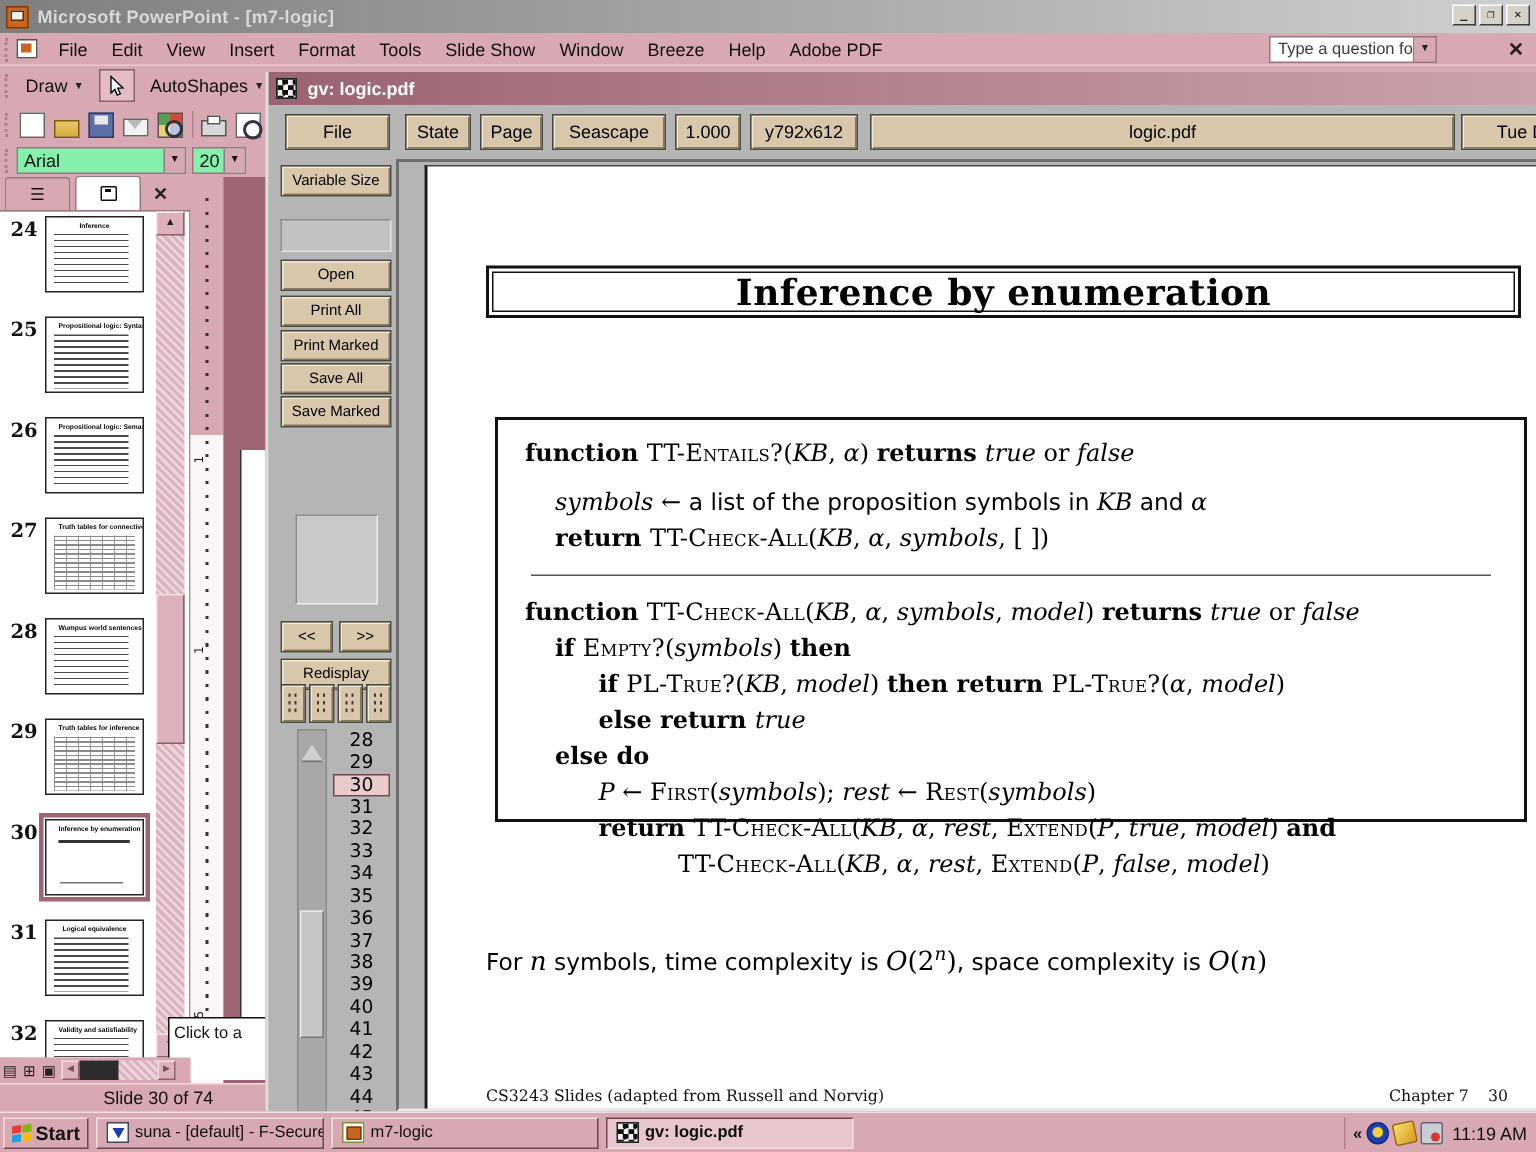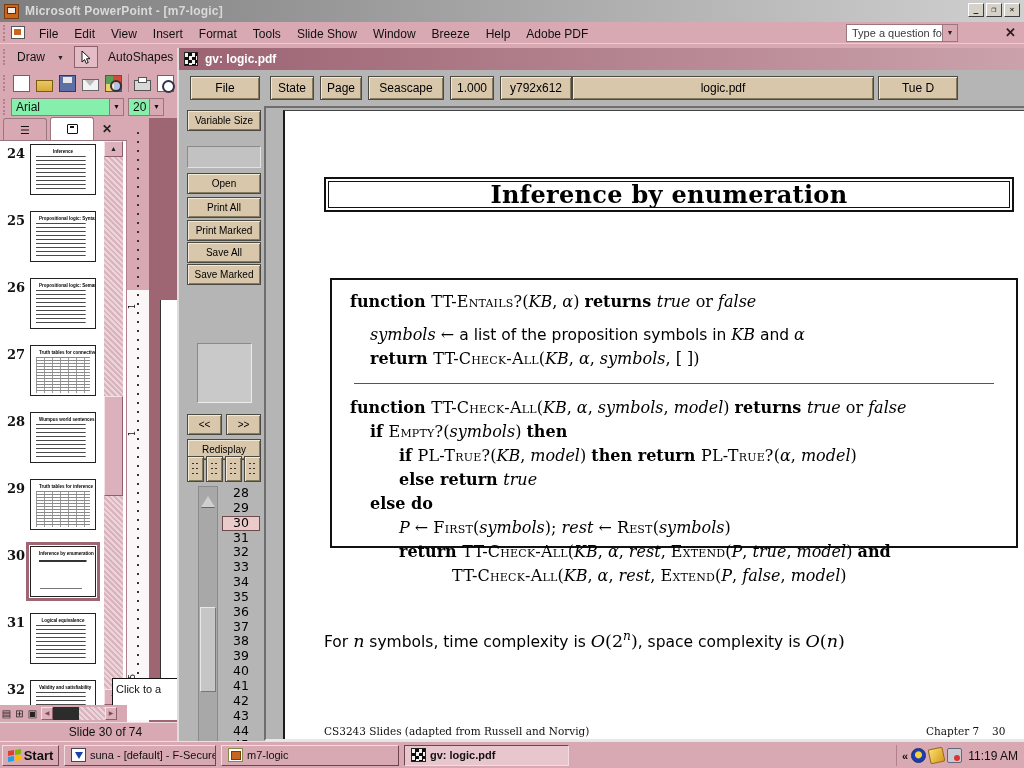--- a/index.html
+++ b/index.html
@@ -24,21 +24,21 @@
 .qhelp{width:97px;height:18px;background:#fff;border:1px solid #9a7680;font-size:11px;color:#3a3a3a;padding:2px 2px 0 5px;white-space:nowrap;overflow:hidden}
 .qhelp-arrow{width:15px;height:18px;background:#d9a9b3;border:1px solid #9a7680;border-left:none;font-size:7px;line-height:16px;text-align:center;color:#222}
 .doc-close{position:absolute;right:8px;top:4px;font-size:13px;font-weight:bold;color:#2e1b20;line-height:14px}
 
 
 .toolband{position:absolute;left:0;top:44px;width:1024px;height:74px;background:#d9a9b3}
 .trow{position:absolute;left:0;display:flex;align-items:center;padding-left:3px}
 .trow1{top:0;height:26px;width:520px}
 .trow2{top:26px;height:26px;width:177px}
 .trow3{top:52px;height:22px;width:177px}
-.tbtn{font-size:12px;color:#111;padding:3px 6px;white-space:nowrap;display:flex;align-items:center;gap:12px}
+.tbtn{font-size:12px;color:#111;padding:3px 6px;white-space:nowrap;display:flex;align-items:center;gap:4px}
 .dd-arrow{font-size:7px;color:#222}
 .arrow-btn{width:24px;height:22px;border:1px solid #8e5f6b;background:#e3bcc5;display:flex;align-items:center;justify-content:center;margin:0 4px}
 .icon16{width:17px;height:17px;margin:0 3px;position:relative;flex:none}
 .tsep{width:1px;height:18px;background:#b2808c;margin:0 3px}
 .combo{background:#86efac;border:1px solid #9a7680;height:18px;font-size:12px;color:#111;display:flex;align-items:center;padding-left:4px;position:relative}
 .combo .ca{position:absolute;right:0;top:0;width:14px;height:16px;background:#d9a9b3;border-left:1px solid #9a7680;font-size:7px;line-height:15px;text-align:center}
 
 .i-new{background:#fff;border:1px solid #666}
 .i-open{background:linear-gradient(#e9c766,#d7ab3a);border:1px solid #7a5c10;height:12px!important;margin-top:5px}
 .i-save{background:#5e6fa5;border:1px solid #2e3a66}
@@ -337,21 +337,21 @@
       <div class="checker"></div>
       <span class="gv-title">gv: logic.pdf</span>
     </div>
     <div class="gv-toolbar">
       <div class="gvbtn" style="margin-left:11px;width:70px">File</div>
       <div class="gvbtn" style="margin-left:10px;width:44px">State</div>
       <div class="gvbtn" style="margin-left:6px;width:42px">Page</div>
       <div class="gvbtn" style="margin-left:6px;width:76px">Seascape</div>
       <div class="gvbtn" style="margin-left:6px;width:44px">1.000</div>
       <div class="gvbtn" style="margin-left:6px;width:72px">y792x612</div>
-      <div class="gvbtn" style="margin-left:0;width:302px">logic.pdf</div>
+      <div class="gvbtn" style="margin-left:8px;width:390px">logic.pdf</div>
       <div class="gvbtn" style="margin-left:4px;width:80px">Tue D</div>
     </div>
     <div class="gv-panel">
       <div class="gvbtn" style="top:4px">Variable Size</div>
       <div class="gv-blankbox"></div>
       <div class="gvbtn" style="top:67px">Open</div>
       <div class="gvbtn" style="top:91px">Print All</div>
       <div class="gvbtn" style="top:114px">Print Marked</div>
       <div class="gvbtn" style="top:136px">Save All</div>
       <div class="gvbtn" style="top:158px">Save Marked</div>

